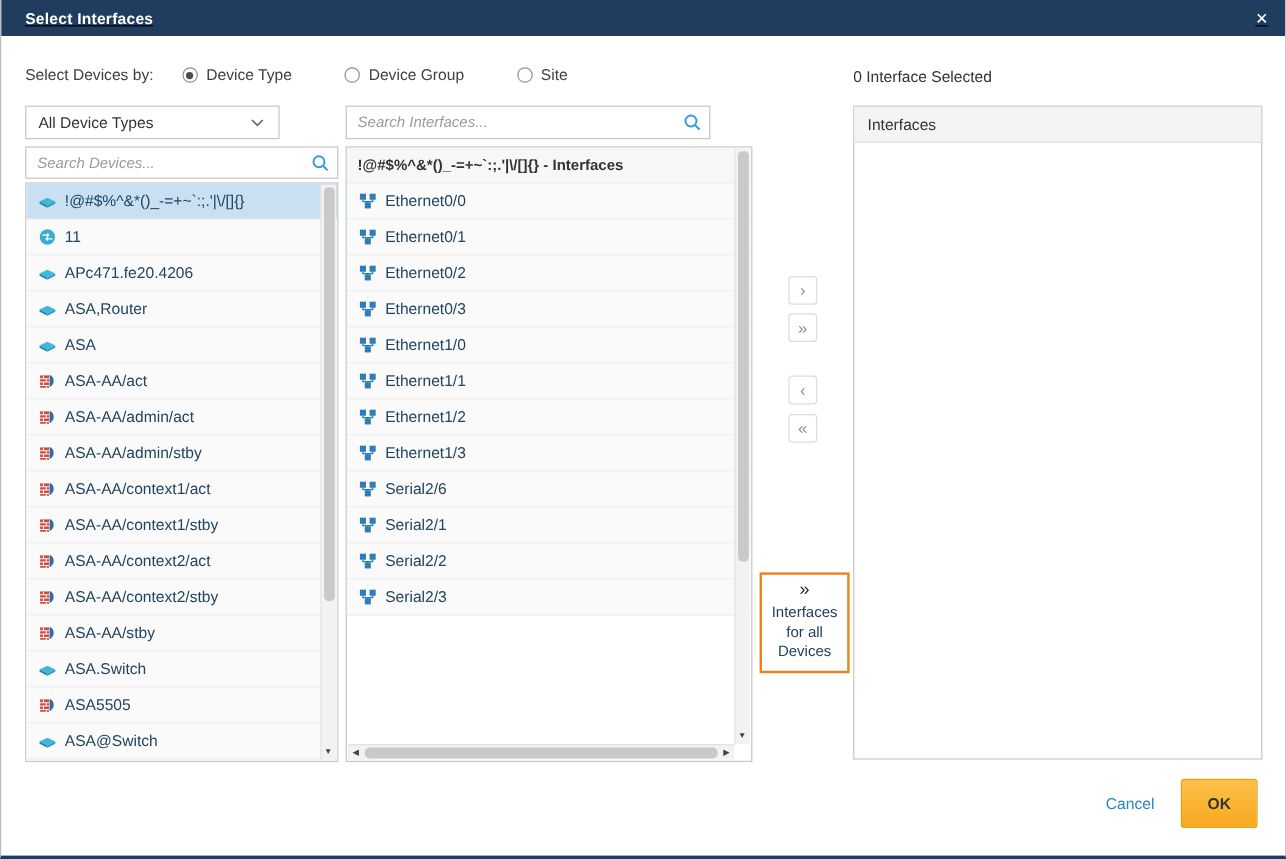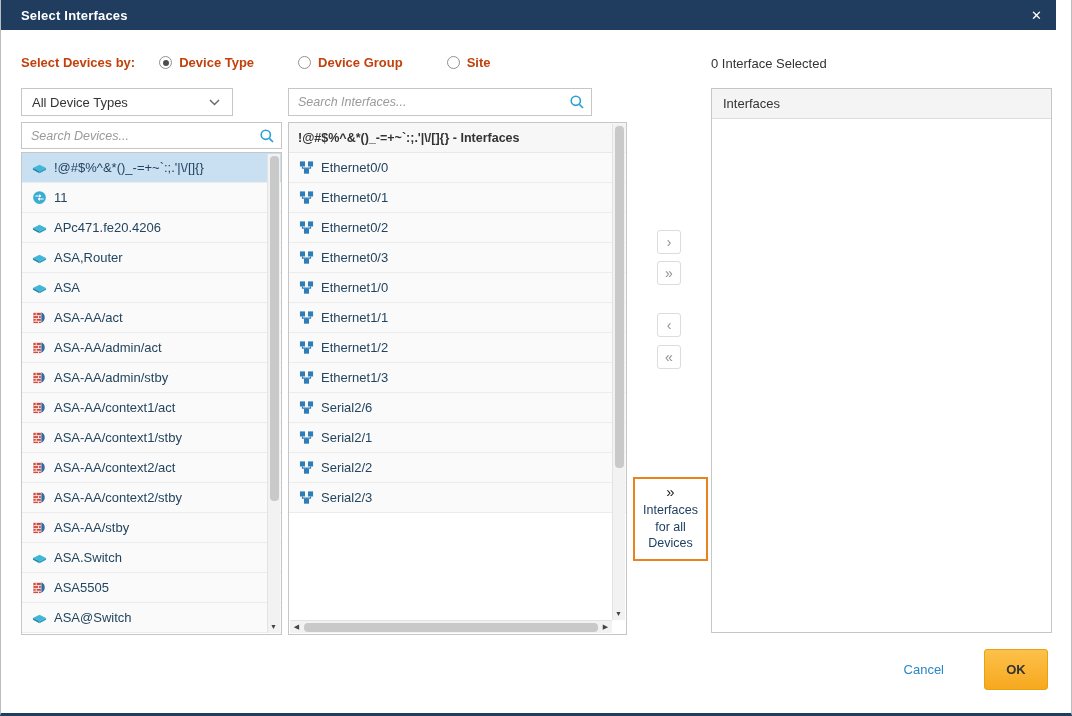--- a/index.html
+++ b/index.html
@@ -1,24 +1,24 @@
 <!DOCTYPE html>
 <html><head>
 <meta charset="utf-8">
 <style>
   *{box-sizing:border-box;margin:0;padding:0;}
   html,body{width:1072px;height:716px;}
   body{position:relative;overflow:hidden;background:#fff;font-family:"Liberation Sans",sans-serif;
        border-left:1px solid #b9bdc2;border-right:1px solid #b9bdc2;border-bottom:3px solid #203d5f;}
 
-  .titlebar{position:absolute;top:0;left:0;right:15px;height:30px;background:#203d5f;display:flex;align-items:center;padding:0 14px 0 20px;}
+  .titlebar{position:absolute;top:0;left:0;right:0;height:30px;background:#203d5f;display:flex;align-items:center;padding:0 14px 0 20px;text-decoration:underline;}
   .titlebar-title{color:#fff;font-size:13px;font-weight:bold;flex:1;letter-spacing:.2px;}
   .close-btn{color:#fff;font-size:13px;}
 
-  .filter-row{position:absolute;left:20px;top:55px;display:flex;align-items:center;font-size:13px;color:#c2410c;font-weight:bold;}
+  .filter-row{position:absolute;left:20px;top:55px;display:flex;align-items:center;font-size:13px;color:#404040;}
   .filter-label{margin-right:24px;}
   .radio-item{display:flex;align-items:center;margin-right:44px;}
   .radio{width:13px;height:13px;border:1px solid #919191;border-radius:50%;margin-right:7px;position:relative;background:#fff;flex:none;}
   .radio.sel::after{content:"";position:absolute;left:2.5px;top:2.5px;width:6px;height:6px;border-radius:50%;background:#4d4d4d;}
   .count-label{position:absolute;left:710px;top:56px;font-size:13px;color:#333;}
 
   .dropdown{position:absolute;left:20px;top:88px;width:212px;height:28px;border:1px solid #c6c6c6;display:flex;align-items:center;padding:0 10px;font-size:13px;color:#333;background:#fff;}
   .dd-text{flex:1;}
 
   .searchbox{position:absolute;border:1px solid #c6c6c6;background:#fff;display:flex;align-items:center;}
@@ -50,21 +50,21 @@
 
   .right-panel{position:absolute;left:710px;top:88px;width:341px;height:545px;border:1px solid #c6c6c6;background:#fff;}
   .right-header{height:30px;background:#f4f4f4;border-bottom:1px solid #ddd;display:flex;align-items:center;padding:0 11px;font-size:13px;color:#333;}
 
   .xfer{position:absolute;left:656px;width:24px;height:24px;border:1px solid #dcdcdc;border-radius:3px;background:#fff;display:flex;align-items:center;justify-content:center;font-size:14px;color:#8f8f8f;line-height:1;}
 
   .all-dev{position:absolute;left:632px;top:477px;width:75px;border:2px solid #e8831d;background:#fff;text-align:center;padding:5px 2px 7px;}
   .all-dev .chev{font-size:15px;color:#222;line-height:16px;}
   .all-dev .txt{font-size:12.5px;color:#1f3f60;line-height:1.32;margin-top:2px;}
 
-  .footer{position:absolute;right:23px;bottom:23px;display:flex;align-items:center;gap:40px;}
+  .footer{position:absolute;right:23px;bottom:23px;display:flex;align-items:center;gap:22px;}
   .cancel-link{font-size:13px;color:#2a86c7;}
   .ok-btn{width:64px;height:41px;border:1px solid #e9a011;border-radius:3px;background:linear-gradient(#fdc14a,#f7a81f);font-size:13px;color:#333;display:flex;align-items:center;justify-content:center;font-weight:bold;}
 </style>
 </head>
 <body>
 
 <div class="titlebar">
   <span class="titlebar-title">Select Interfaces</span>
   <span class="close-btn">✕</span>
 </div>

